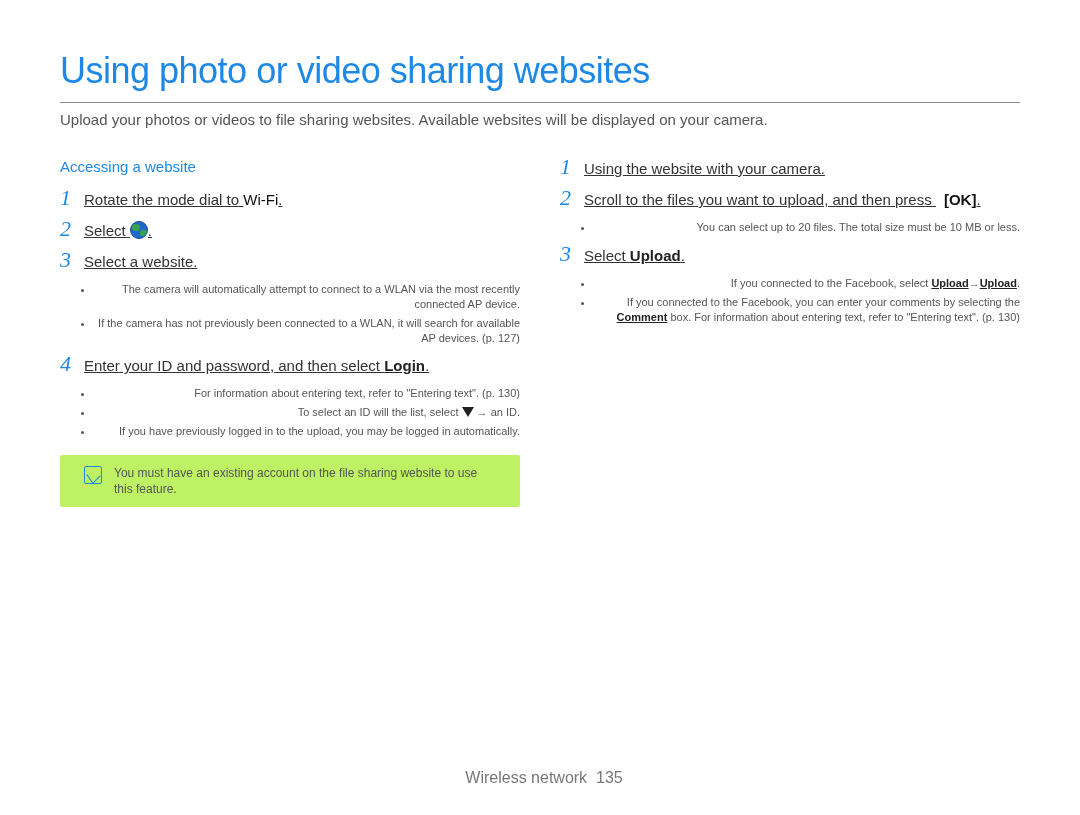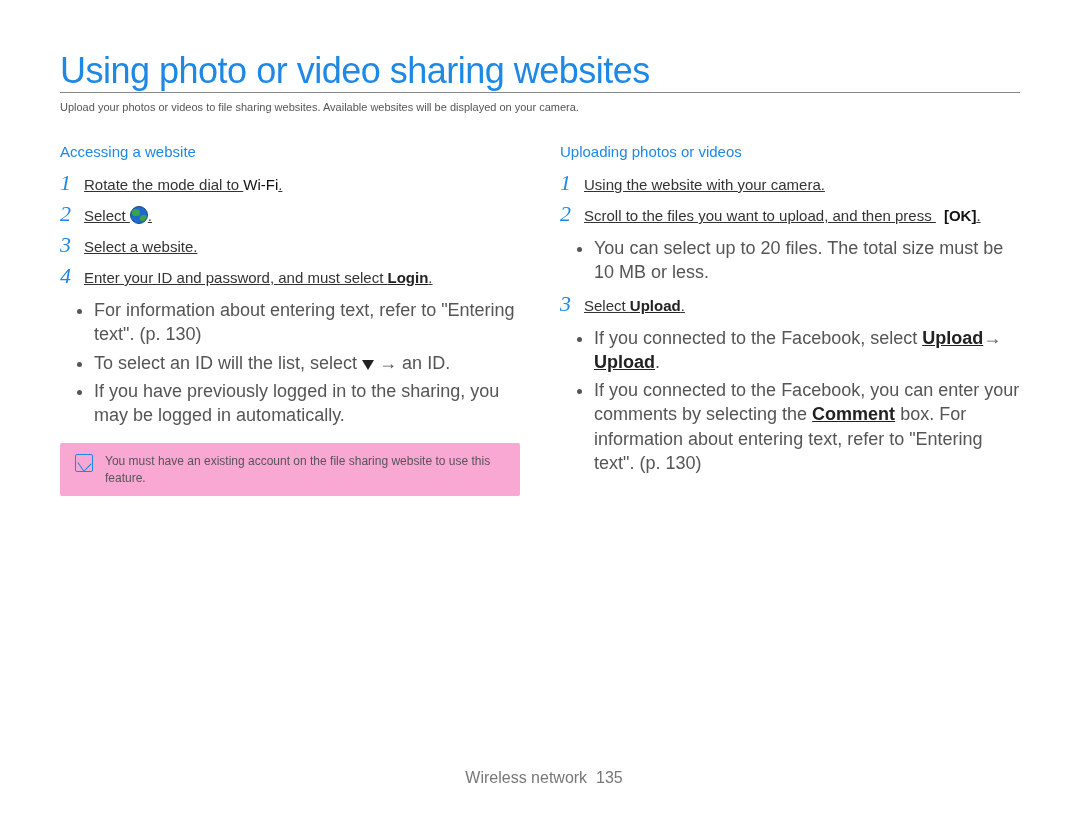--- a/index.html
+++ b/index.html
@@ -10,26 +10,26 @@
     font-family: Arial, Helvetica, sans-serif;
     color: #333;
     padding: 50px 60px 30px 60px;
     position: relative;
   }
   .page-title {
     font-size: 36px;
     font-weight: 400;
     color: #1e88e5;
     letter-spacing: -0.5px;
-    padding-bottom: 0;
+    padding-bottom: 10px;
     border-bottom: 1px solid #888;
     margin-bottom: 8px;
   }
   .page-intro {
-    font-size: 11px;
+    font-size: 15px;
     color: #555;
     margin-bottom: 30px;
   }
   .columns {
     display: flex;
     gap: 40px;
   }
   .col {
     flex: 1;
   }
@@ -56,22 +56,23 @@
     margin-top: -2px;
   }
   .step-body {
     flex: 1;
     line-height: 1.4;
   }
   .step-text { font-size: 15px; color: #333; text-decoration: underline; }
   .bullets {
     list-style: disc;
     margin: 6px 0 10px 34px;
-    font-size: 18px;
+    font-size: 11px;
     color: #555;
+    text-align: right;
   }
   .bullets li { margin-bottom: 4px; line-height: 1.35; }
   .wifi-label {
     display: inline-block;
     font-weight: 400;
     color: #111;
   }
   .globe-icon {
     display: inline-block;
     width: 18px; height: 18px;
@@ -99,23 +100,23 @@
   }
   .ok-key {
     display: inline-block;
     font-weight: 700;
     color: #111;
     padding-left: 8px;
   }
   .note-box {
     display: flex;
     align-items: flex-start;
-    background: #f9a8d4;
+    background: #bef264;
     border-radius: 2px;
-    padding: 10px 15px;
+    padding: 10px 24px;
     margin-top: 16px;
     gap: 12px;
   }
   .note-icon {
     width: 18px; height: 18px;
     border: 1.5px solid #1e88e5;
     border-radius: 2px;
     flex-shrink: 0;
     position: relative;
     margin-top: 1px;
@@ -172,43 +173,46 @@
         <span class="step-text">Select </span><span class="globe-icon"></span><span class="step-text">.</span>
       </div>
     </div>
 
     <div class="step">
       <div class="step-num">3</div>
       <div class="step-body">
         <span class="step-text">Select a website.</span>
       </div>
     </div>
+    <ul class="bullets">
+      <li>The camera will automatically attempt to connect to a WLAN via the most recently connected AP device.</li>
+      <li>If the camera has not previously been connected to a WLAN, it will search for available AP devices. (p. 127)</li>
+    </ul>
 
     <div class="step">
       <div class="step-num">4</div>
       <div class="step-body">
-        <span class="step-text">Enter your ID and password, and must select </span><strong>Login</strong><span class="step-text">.</span>
+        <span class="step-text">Enter your ID and password, and then select </span><strong>Login</strong><span class="step-text">.</span>
       </div>
     </div>
     <ul class="bullets">
       <li>For information about entering text, refer to "Entering text". (p. 130)</li>
       <li>
         <span>To select an ID will the list, select </span><span class="down-triangle"></span><span> → an ID.</span>
       </li>
-      <li>If you have previously logged in to the sharing, you may be logged in automatically.</li>
+      <li>If you have previously logged in to the upload, you may be logged in automatically.</li>
     </ul>
 
     <div class="note-box">
       <div class="note-icon"></div>
       <div class="note-text">You must have an existing account on the file sharing website to use this feature.</div>
     </div>
   </div>
 
   <div class="col">
-    <h2 class="section-heading">Uploading photos or videos</h2>
 
     <div class="step">
       <div class="step-num">1</div>
       <div class="step-body">
         <span class="step-text">Using the website with your camera.</span>
       </div>
     </div>
 
     <div class="step">
       <div class="step-num">2</div>

